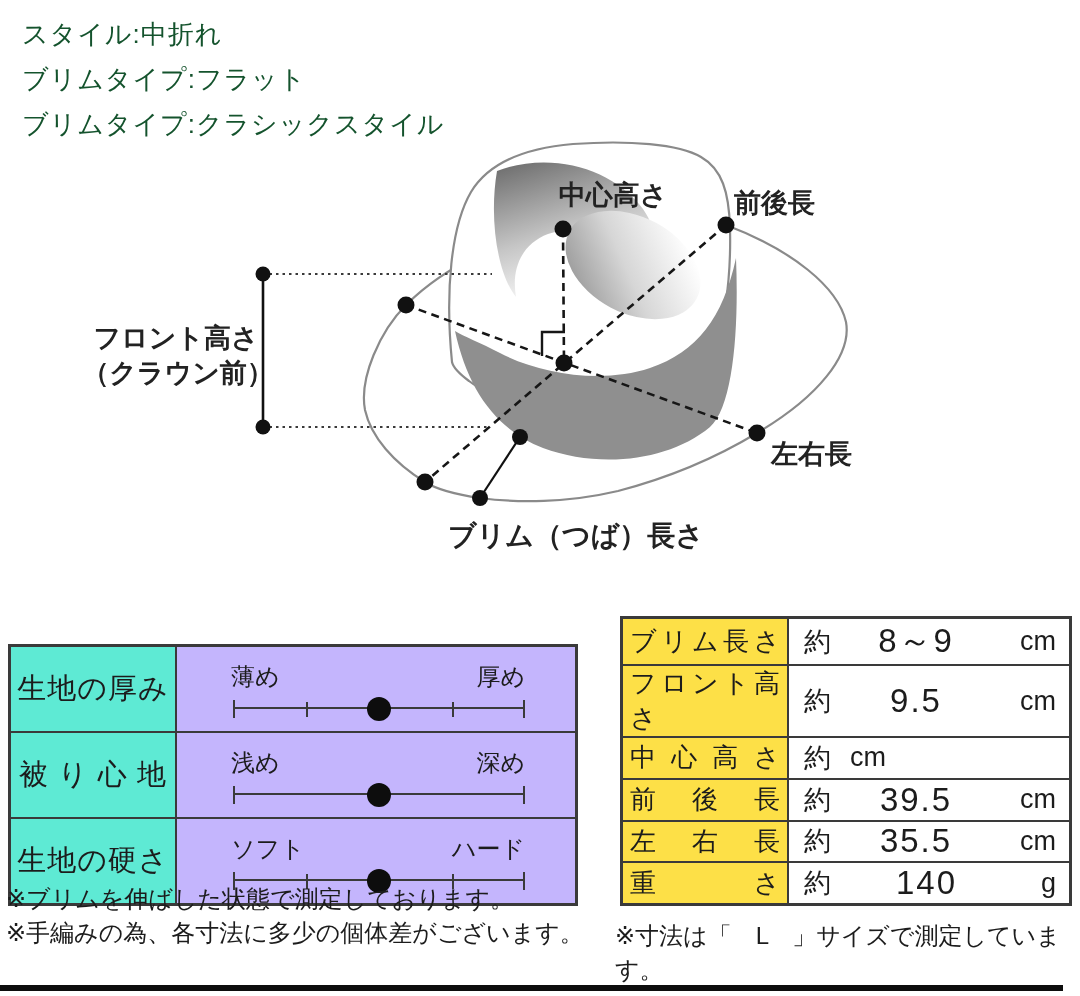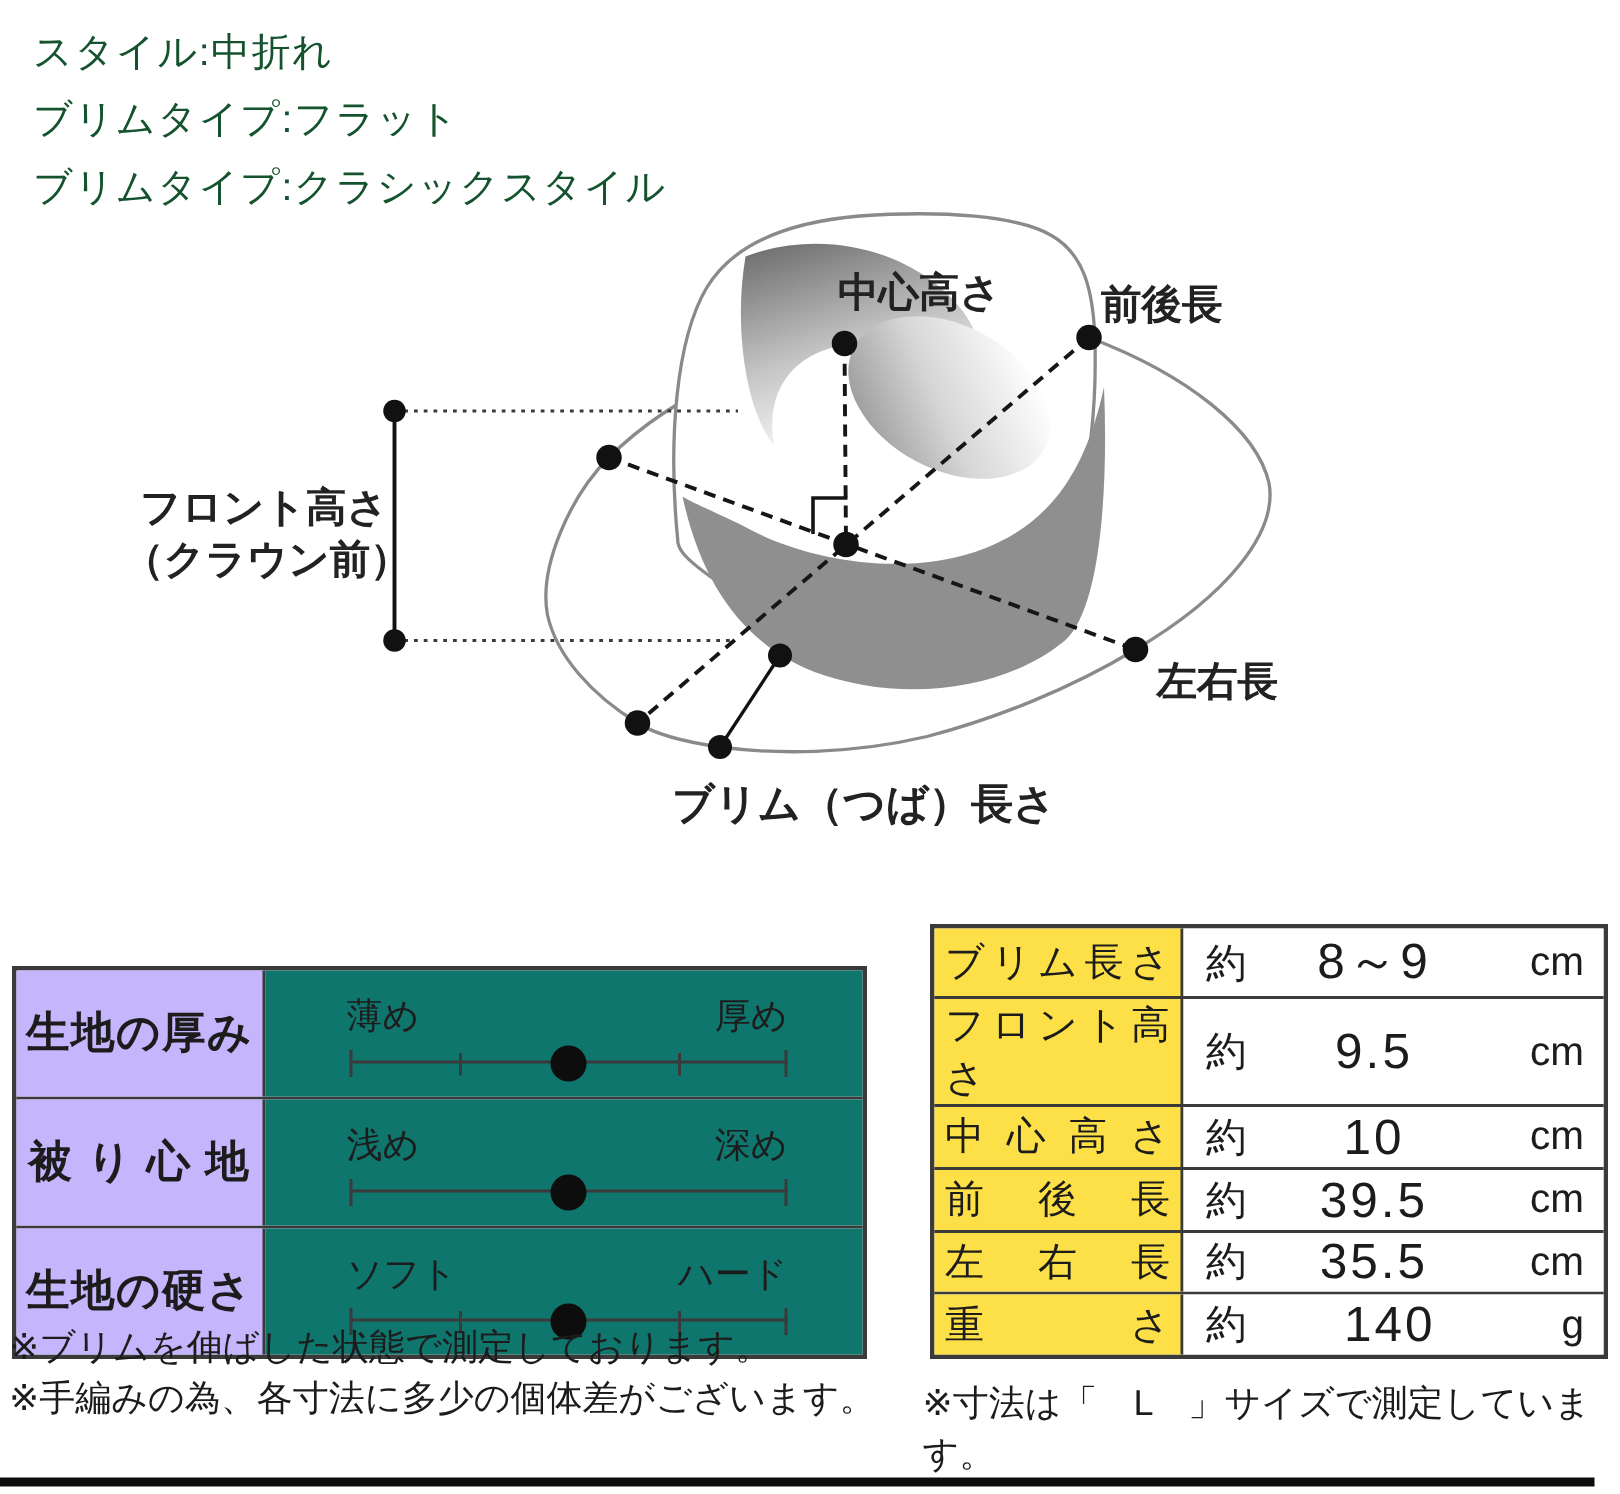--- a/index.html
+++ b/index.html
@@ -10,22 +10,22 @@
   .header{left:22px;top:12px;}
   .header-line{font-size:26px;line-height:45px;color:#14532d;letter-spacing:1px;}
 
   
   .diagram{left:0;top:0;width:1080px;height:570px;}
 
   
   .feel-table{left:8px;top:644px;width:570px;height:262px;border:3px solid #3a3a3a;display:flex;flex-direction:column;background:#fff;box-sizing:border-box;}
   .feel-row{flex:1;display:flex;border-bottom:2.5px solid #3a3a3a;}
   .feel-row:last-child{border-bottom:none;}
-  .feel-label{width:164px;background:#c4b5fd;border-right:2.5px solid #3a3a3a;display:flex;align-items:center;justify-content:center;font-size:29px;color:#1c1c1c;letter-spacing:1px;flex-shrink:0;font-weight:bold;}
-  .feel-value{flex:1;position:relative;background:#0f766e;}
+  .feel-label{width:164px;background:#5eead4;border-right:2.5px solid #3a3a3a;display:flex;align-items:center;justify-content:center;font-size:29px;color:#1c1c1c;letter-spacing:1px;flex-shrink:0;}
+  .feel-value{flex:1;position:relative;background:#c4b5fd;}
   .feel-min{position:absolute;left:54px;top:14px;font-size:24px;color:#1c1c1c;}
   .feel-max{position:absolute;right:50px;top:14px;font-size:24px;color:#1c1c1c;font-family:Liberation Serif, serif;}
   .feel-track{position:absolute;left:56px;right:50px;top:60px;height:0;border-top:2.5px solid #3a3a3a;}
   .tick{position:absolute;top:-9px;width:0;height:18px;border-left:2.5px solid #3a3a3a;}
   .tick.t0{left:0;}
   .tick.t25{left:25%;height:15px;top:-7.5px;}
   .tick.t75{left:75%;height:15px;top:-7.5px;}
   .tick.t100{right:0;}
   .feel-dot{position:absolute;top:-12px;width:24px;height:24px;border-radius:50%;background:#0d0d0d;transform:translateX(-50%);}
 
@@ -183,21 +183,20 @@
       <span class="size-unit">cm</span>
     </div>
   </div>
 
   <div class="size-row">
     <div class="size-label">
         <span>中 心 高 さ</span>
       </div>
     <div class="size-value">
       <span class="size-approx">約</span>
-      <span class="size-num">10</span>
       <span class="size-unit">cm</span>
     </div>
   </div>
 
   <div class="size-row">
     <div class="size-label">
         <span>前　後　長</span>
       </div>
     <div class="size-value">
       <span class="size-approx">約</span>

